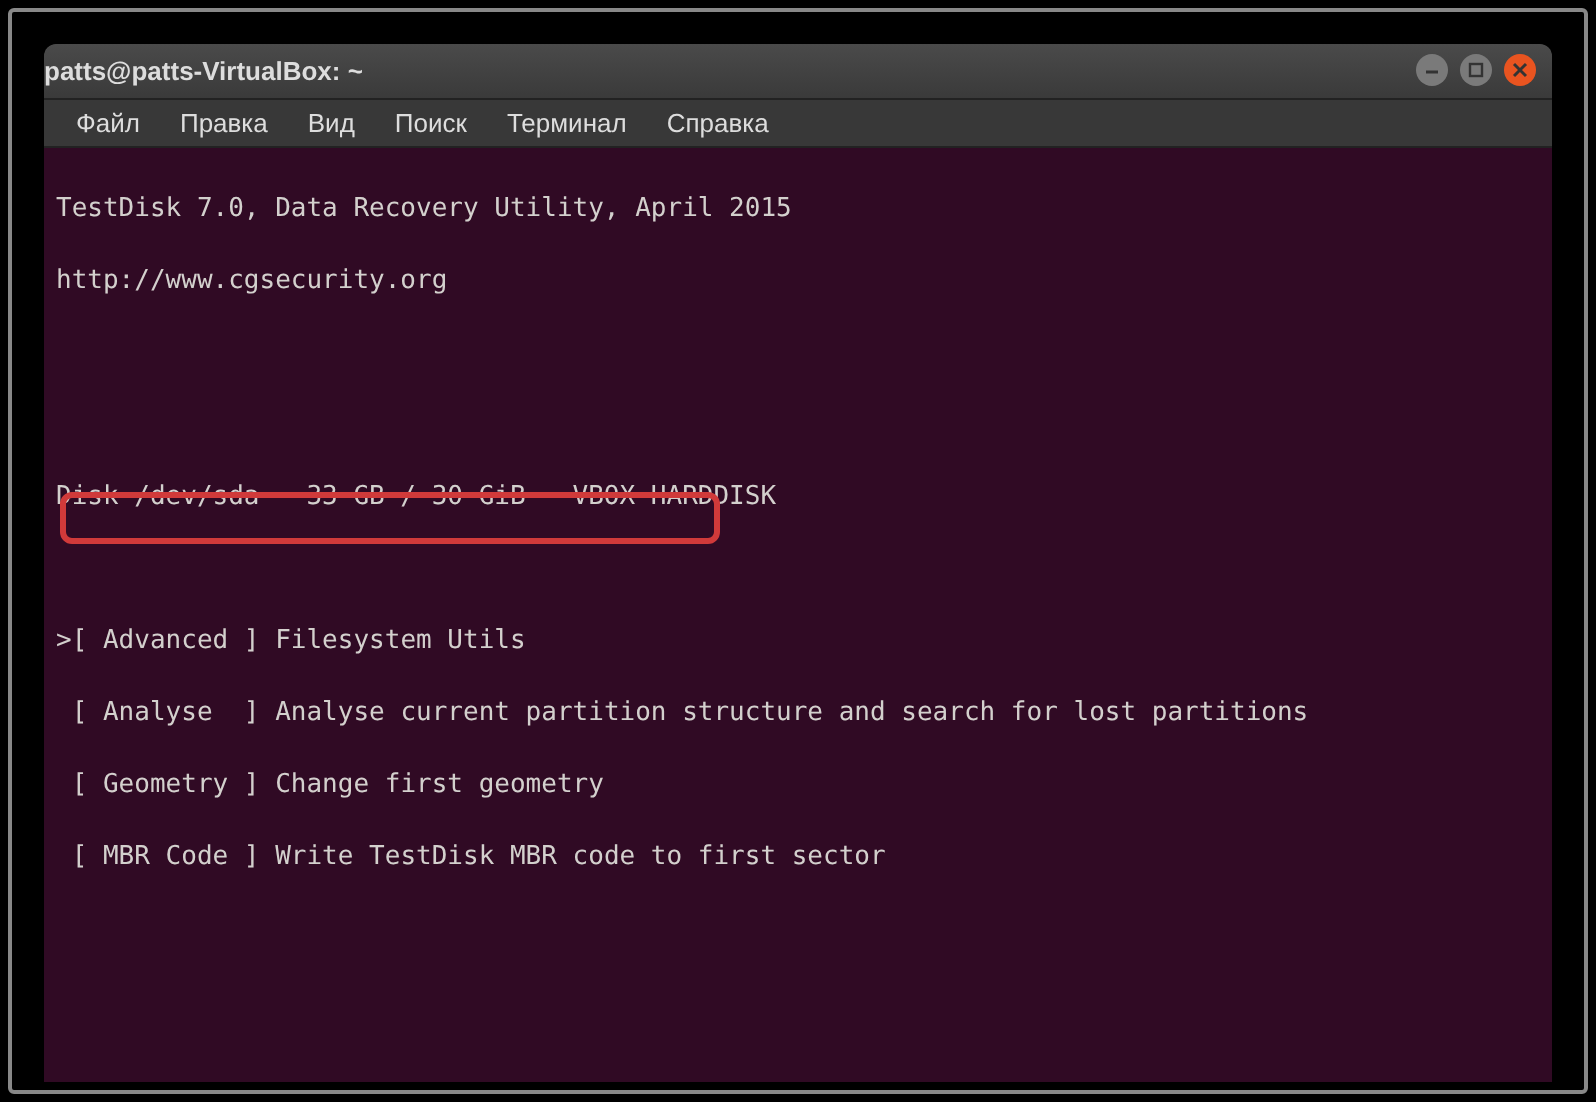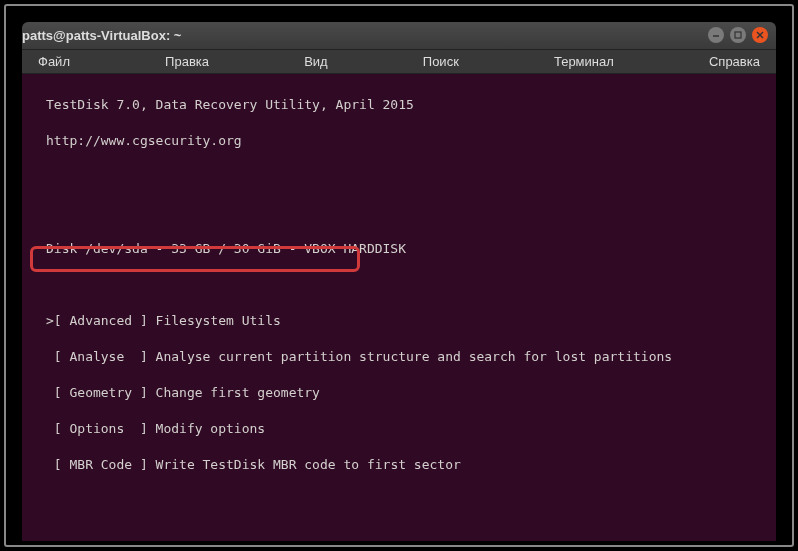--- a/index.html
+++ b/index.html
@@ -63,41 +63,40 @@
     .btn-max { background: #7a7a7a; }
     .btn-close { background: #e95420; }
     .menubar {
       height: 24px;
       background: #383838;
       display: flex;
       align-items: center;
       padding: 0 8px;
       gap: 4px;
       border-bottom: 1px solid #222;
-      justify-content: space-between;
     }
     .menu-item {
       color: #ddd;
       font-size: 13px;
       padding: 2px 8px;
       border-radius: 3px;
       cursor: pointer;
     }
     .terminal {
       background: #300a24;
       padding: 4px 6px;
       font-family: 'DejaVu Sans Mono', 'Ubuntu Mono', monospace;
       font-size: 13px;
       line-height: 18px;
       color: #d3d0cd;
       height: calc(100% - 52px);
       white-space: pre;
       overflow: hidden;
     }
-    .term-line { min-height: 18px; margin-left: 18px; }
+    .term-line { min-height: 18px; }
     .sel-prefix { display: inline; }
     .highlight-box {
       position: absolute;
       border: 3px solid #d03a3a;
       border-radius: 6px;
       left: 30px;
       top: 246px;
       width: 330px;
       height: 26px;
       pointer-events: none;
@@ -143,21 +142,20 @@
   <div class="terminal">
 <div class="term-line">TestDisk 7.0, Data Recovery Utility, April 2015</div>
 <div class="term-line">http://www.cgsecurity.org</div>
 <div class="term-line"> </div>
 <div class="term-line"> </div>
 <div class="term-line">Disk /dev/sda - 33 GB / 30 GiB - VBOX HARDDISK</div>
 <div class="term-line"> </div>
 <div class="term-line"><span class="sel-prefix">&gt;</span><span>[ Advanced ] </span><span>Filesystem Utils</span></div>
 <div class="term-line"><span> [ Analyse  ] </span><span>Analyse current partition structure and search for lost partitions</span></div>
 <div class="term-line"><span> [ Geometry ] </span><span>Change first geometry</span></div>
-<div class="term-line"><span> [ Options  ] </span><span>Modify options</span></div>
 <div class="term-line"><span> [ MBR Code ] </span><span>Write TestDisk MBR code to first sector</span></div>
 
 
 
 
 
 
 
 
 

